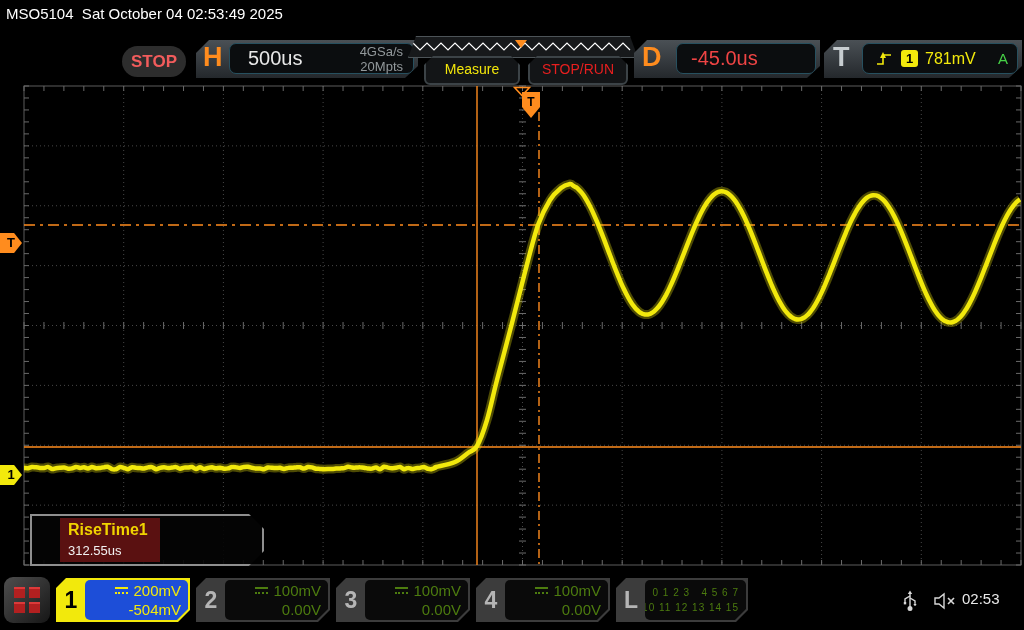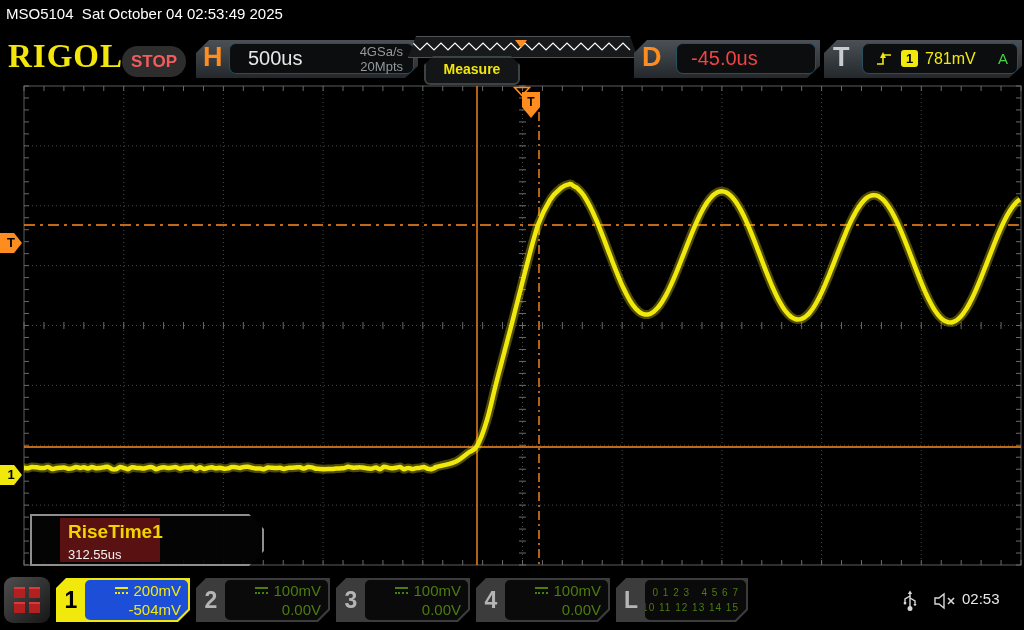--- a/index.html
+++ b/index.html
@@ -31,38 +31,38 @@
   .t-group .tb-panel{left:38px;display:flex;align-items:center;}
   .orange{color:#ff8c1e;}
   .graylab{color:#c7cdd0;}
   .trig-badge{width:17px;height:17px;background:#f2e90c;border-radius:3px;color:#000;
     font-weight:bold;font-size:13px;text-align:center;line-height:17px;margin:0 7px 0 8px;}
   .trig-level{color:#f2e90c;font-size:16px;}
   .trig-mode{color:#46d046;font-size:15px;margin-left:auto;margin-right:9px;}
   .overview{position:absolute;left:408px;top:36px;width:228px;height:20px;background:#17191b;
     border:1px solid #4d5458;clip-path:polygon(8px 0,calc(100% - 8px) 0,100% 100%,0 100%);}
   .tb-btn{position:absolute;top:56px;height:25px;background:#131517;border:2px solid #3c4347;
-    border-radius:6px;font-weight:bold;font-size:14px;text-align:center;
+    border-radius:6px;font-weight:normal;font-size:14px;text-align:center;
     clip-path:polygon(9px 0,calc(100% - 9px) 0,100% 9px,100% 100%,0 100%,0 9px);}
   .measure-btn{left:424px;width:92px;color:#f2e60a;line-height:23px;}
   .stoprun-btn{left:528px;width:96px;color:#e81f1f;line-height:23px;}
 
   
   .lmark{position:absolute;left:0;width:22px;height:20px;color:#000;font-weight:bold;font-size:13px;
     text-align:center;line-height:20px;clip-path:polygon(0 0,64% 0,100% 50%,64% 100%,0 100%);}
   .tflag{position:absolute;width:18px;height:26px;color:#000;font-weight:bold;font-size:12px;
     text-align:center;line-height:20px;background:#ff8c1e;
     clip-path:polygon(0 0,100% 0,100% 58%,50% 100%,0 58%);}
 
   
   .meas-box{position:absolute;left:30px;top:514px;width:230px;height:48px;background:rgba(4,4,4,.92);
     border:2px solid #8f8f8f;
     clip-path:polygon(0 0,calc(100% - 15px) 0,100% 15px,100% calc(100% - 15px),calc(100% - 15px) 100%,0 100%);}
   .meas-item{position:absolute;top:2px;bottom:2px;width:100px;padding:3px 0 0 8px;box-sizing:border-box;}
-  .meas-name{font-size:19px;font-weight:bold;color:#f0d400;}
+  .meas-name{font-size:16px;font-weight:bold;color:#f0d400;}
   .meas-val{font-size:13px;color:#f2f2f2;margin-top:4px;}
   .meas-hl{background:#5a1111;}
 
   
   .menu-btn{position:absolute;left:4px;top:577px;width:46px;height:46px;border-radius:9px;
     background:linear-gradient(135deg,#4e4e4e,#161616);display:flex;align-items:center;justify-content:center;}
   .menu-grid{display:grid;grid-template-columns:11px 11px;grid-gap:4px;}
   .menu-grid div{width:11px;height:11px;background:#b22020;box-shadow:inset 0 2px 0 rgba(255,80,80,.55);}
   .ch-btn{position:absolute;top:578px;width:134px;height:44px;
     clip-path:polygon(10px 0,100% 0,100% calc(100% - 12px),calc(100% - 12px) 100%,0 100%,0 10px);}
@@ -395,39 +395,39 @@
       <line x1="24" y1="225" x2="1021" y2="225" stroke="#ff8c1e" stroke-width="1.4" stroke-dasharray="11 5 3 5"></line>
       <line x1="24" y1="447" x2="1021" y2="447" stroke="#ff8c1e" stroke-width="1.4"></line>
       <g clip-path="url(#gclip)">
         <path d="M24,468.0C24.7,468.0,26.7,468.3,28,468.2C29.3,468.0,30.7,467.1,32,467.0C33.3,466.9,34.7,467.2,36,467.3C37.3,467.5,38.7,467.7,40,467.9C41.3,468.0,42.7,468.2,44,468.0C45.3,467.9,46.7,466.7,48,466.9C49.3,467.1,50.7,468.8,52,469.0C53.3,469.2,54.7,468.4,56,468.2C57.3,468.0,58.7,467.9,60,467.8C61.3,467.6,62.7,467.3,64,467.4C65.3,467.6,66.7,468.6,68,468.7C69.3,468.9,70.7,468.7,72,468.4C73.3,468.1,74.7,467.0,76,466.9C77.3,466.8,78.7,467.9,80,468.0C81.3,468.1,82.7,467.2,84,467.3C85.3,467.4,86.7,468.5,88,468.4C89.3,468.4,90.7,467.2,92,467.1C93.3,467.1,94.7,468.0,96,468.2C97.3,468.3,98.7,468.1,100,468.0C101.3,467.8,102.7,467.3,104,467.2C105.3,467.0,106.7,466.5,108,466.8C109.3,467.2,110.7,468.7,112,469.1C113.3,469.5,114.7,469.6,116,469.2C117.3,468.9,118.7,467.2,120,467.0C121.3,466.8,122.7,467.5,124,467.9C125.3,468.2,126.7,469.3,128,469.2C129.3,469.1,130.7,467.4,132,467.2C133.3,467.0,134.7,467.6,136,467.8C137.3,467.9,138.7,468.0,140,468.1C141.3,468.2,142.7,468.6,144,468.4C145.3,468.3,146.7,467.6,148,467.4C149.3,467.2,150.7,466.8,152,467.1C153.3,467.4,154.7,469.1,156,469.3C157.3,469.4,158.7,468.2,160,467.9C161.3,467.5,162.7,467.3,164,467.3C165.3,467.3,166.7,468.1,168,468.1C169.3,468.2,170.7,467.7,172,467.6C173.3,467.4,174.7,466.9,176,467.1C177.3,467.3,178.7,468.6,180,468.7C181.3,468.8,182.7,467.8,184,467.6C185.3,467.4,186.7,467.7,188,467.6C189.3,467.5,190.7,466.7,192,466.9C193.3,467.2,194.7,469.0,196,469.1C197.3,469.2,198.7,467.3,200,467.3C201.3,467.3,202.7,468.9,204,469.0C205.3,469.1,206.7,468.2,208,467.9C209.3,467.6,210.7,467.3,212,467.3C213.3,467.4,214.7,468.2,216,468.3C217.3,468.3,218.7,467.7,220,467.7C221.3,467.8,222.7,468.6,224,468.7C225.3,468.8,226.7,468.7,228,468.4C229.3,468.1,230.7,467.2,232,467.1C233.3,466.9,234.7,467.1,236,467.3C237.3,467.4,238.7,467.9,240,467.9C241.3,467.8,242.7,467.1,244,466.9C245.3,466.8,246.7,466.7,248,466.8C249.3,467.0,250.7,467.5,252,467.8C253.3,468.0,254.7,468.4,256,468.5C257.3,468.6,258.7,468.3,260,468.4C261.3,468.5,262.7,469.3,264,469.2C265.3,469.0,266.7,467.8,268,467.5C269.3,467.3,270.7,467.8,272,467.8C273.3,467.9,274.7,468.0,276,468.0C277.3,468.0,278.7,467.7,280,467.8C281.3,468.0,282.7,468.9,284,468.9C285.3,468.9,286.7,468.0,288,467.9C289.3,467.7,290.7,467.9,292,467.8C293.3,467.8,294.7,467.5,296,467.4C297.3,467.3,298.7,467.1,300,467.3C301.3,467.5,302.7,468.7,304,468.6C305.3,468.6,306.7,467.2,308,467.0C309.3,466.8,310.7,467.1,312,467.4C313.3,467.7,314.7,468.4,316,468.7C317.3,468.9,318.7,468.8,320,468.9C321.3,469.0,322.7,469.2,324,469.2C325.3,469.2,326.7,469.2,328,469.1C329.3,469.1,330.7,469.0,332,468.9C333.3,468.9,334.7,468.7,336,468.6C337.3,468.5,338.7,468.4,340,468.4C341.3,468.3,342.7,468.4,344,468.1C345.3,467.9,346.7,466.9,348,466.8C349.3,466.7,350.7,467.4,352,467.5C353.3,467.7,354.7,467.7,356,467.6C357.3,467.6,358.7,467.2,360,467.3C361.3,467.3,362.7,467.5,364,467.7C365.3,467.9,366.7,468.3,368,468.5C369.3,468.6,370.7,468.8,372,468.6C373.3,468.4,374.7,467.3,376,467.4C377.3,467.5,378.7,469.3,380,469.2C381.3,469.1,382.7,467.0,384,466.7C385.3,466.5,386.7,467.4,388,467.6C389.3,467.9,390.7,468.2,392,468.2C393.3,468.3,394.7,468.1,396,467.8C397.3,467.6,398.7,466.7,400,466.9C401.3,467.2,402.7,469.1,404,469.3C405.3,469.4,406.7,467.9,408,467.9C409.3,467.8,410.7,468.9,412,469.0C413.3,469.0,414.7,468.4,416,468.2C417.3,468.1,418.7,468.1,420,467.9C421.3,467.7,422.7,466.9,424,467.0C425.3,467.2,426.7,468.4,428,468.8C429.3,469.1,430.7,469.3,432,469.0C433.3,468.8,435.3,467.7,436,467.4C436.7,467.0,432.8,467.9,436,467.0C439.2,466.1,449.7,464.3,455,462.0C460.3,459.7,464.3,455.7,468,453.0C471.7,450.3,473.8,451.5,477,446.0C480.2,440.5,483.7,431.0,487,420.0C490.3,409.0,492.8,396.2,497,380.0C501.2,363.8,507.3,341.0,512,323.0C516.7,305.0,520.7,288.3,525,272.0C529.3,255.7,533.8,237.0,538,225.0C542.2,213.0,546.2,206.2,550,200.0C553.8,193.8,557.7,190.7,561,188.0C564.3,185.3,568.0,184.4,570,184.0C572.0,183.6,572.0,185.1,573,185.6C574.0,186.2,575.0,186.6,576,187.2C577.0,187.9,578.0,188.8,579,189.8C580.0,190.8,581.0,191.9,582,193.2C583.0,194.5,584.0,195.9,585,197.5C586.0,199.1,587.0,200.8,588,202.6C589.0,204.4,590.0,206.3,591,208.4C592.0,210.4,593.0,212.5,594,214.8C595.0,217.0,596.0,219.3,597,221.7C598.0,224.1,599.0,226.6,600,229.1C601.0,231.6,602.0,234.1,603,236.7C604.0,239.3,605.0,242.0,606,244.6C607.0,247.2,608.0,249.9,609,252.6C610.0,255.2,611.0,257.9,612,260.5C613.0,263.1,614.0,265.7,615,268.2C616.0,270.7,617.0,273.2,618,275.7C619.0,278.1,620.0,280.5,621,282.8C622.0,285.0,623.0,287.2,624,289.3C625.0,291.4,626.0,293.4,627,295.3C628.0,297.2,629.0,299.0,630,300.6C631.0,302.3,632.0,303.8,633,305.2C634.0,306.5,635.0,307.8,636,308.9C637.0,309.9,638.0,310.9,639,311.7C640.0,312.5,641.0,313.1,642,313.6C643.0,314.0,644.0,314.3,645,314.5C646.0,314.6,647.0,314.6,648,314.4C649.0,314.3,650.0,313.9,651,313.4C652.0,313.0,653.0,312.3,654,311.5C655.0,310.7,656.0,309.7,657,308.6C658.0,307.5,659.0,306.3,660,304.9C661.0,303.5,662.0,302.0,663,300.3C664.0,298.7,665.0,296.9,666,295.1C667.0,293.2,668.0,291.2,669,289.1C670.0,287.0,671.0,284.8,672,282.6C673.0,280.3,674.0,278.0,675,275.6C676.0,273.2,677.0,270.8,678,268.3C679.0,265.8,680.0,263.3,681,260.7C682.0,258.2,683.0,255.6,684,253.1C685.0,250.5,686.0,247.9,687,245.4C688.0,242.8,689.0,240.3,690,237.8C691.0,235.3,692.0,232.9,693,230.5C694.0,228.1,695.0,225.8,696,223.5C697.0,221.3,698.0,219.1,699,217.0C700.0,214.9,701.0,212.9,702,211.0C703.0,209.1,704.0,207.4,705,205.7C706.0,204.1,707.0,202.5,708,201.2C709.0,199.8,710.0,198.5,711,197.4C712.0,196.3,713.0,195.3,714,194.5C715.0,193.7,716.0,193.0,717,192.5C718.0,192.0,719.0,191.7,720,191.5C721.0,191.3,722.0,191.3,723,191.4C724.0,191.6,725.0,191.9,726,192.3C727.0,192.8,728.0,193.4,729,194.2C730.0,195.0,731.0,195.9,732,197.0C733.0,198.1,734.0,199.3,735,200.6C736.0,202.0,737.0,203.5,738,205.1C739.0,206.8,740.0,208.5,741,210.4C742.0,212.3,743.0,214.3,744,216.3C745.0,218.4,746.0,220.6,747,222.9C748.0,225.1,749.0,227.5,750,229.9C751.0,232.3,752.0,234.8,753,237.3C754.0,239.8,755.0,242.4,756,245.0C757.0,247.6,758.0,250.3,759,252.9C760.0,255.5,761.0,258.1,762,260.8C763.0,263.4,764.0,266.0,765,268.6C766.0,271.1,767.0,273.7,768,276.2C769.0,278.7,770.0,281.1,771,283.5C772.0,285.8,773.0,288.2,774,290.4C775.0,292.6,776.0,294.7,777,296.7C778.0,298.7,779.0,300.6,780,302.4C781.0,304.2,782.0,305.9,783,307.4C784.0,308.9,785.0,310.4,786,311.6C787.0,312.9,788.0,314.0,789,315.0C790.0,315.9,791.0,316.8,792,317.4C793.0,318.1,794.0,318.6,795,319.0C796.0,319.3,797.0,319.5,798,319.5C799.0,319.5,800.0,319.4,801,319.1C802.0,318.8,803.0,318.4,804,317.7C805.0,317.1,806.0,316.3,807,315.4C808.0,314.5,809.0,313.4,810,312.2C811.0,311.0,812.0,309.6,813,308.2C814.0,306.7,815.0,305.0,816,303.3C817.0,301.6,818.0,299.7,819,297.7C820.0,295.8,821.0,293.7,822,291.6C823.0,289.4,824.0,287.1,825,284.8C826.0,282.5,827.0,280.1,828,277.7C829.0,275.3,830.0,272.7,831,270.2C832.0,267.7,833.0,265.1,834,262.6C835.0,260.0,836.0,257.4,837,254.8C838.0,252.3,839.0,249.7,840,247.1C841.0,244.6,842.0,242.1,843,239.6C844.0,237.1,845.0,234.7,846,232.3C847.0,230.0,848.0,227.6,849,225.4C850.0,223.2,851.0,221.1,852,219.1C853.0,217.0,854.0,215.1,855,213.3C856.0,211.4,857.0,209.7,858,208.2C859.0,206.6,860.0,205.1,861,203.8C862.0,202.5,863.0,201.3,864,200.3C865.0,199.3,866.0,198.4,867,197.7C868.0,197.0,869.0,196.4,870,196.0C871.0,195.6,872.0,195.3,873,195.2C874.0,195.1,875.0,195.2,876,195.4C877.0,195.7,878.0,196.1,879,196.6C880.0,197.2,881.0,197.9,882,198.8C883.0,199.6,884.0,200.6,885,201.8C886.0,203.0,887.0,204.3,888,205.7C889.0,207.2,890.0,208.7,891,210.4C892.0,212.1,893.0,214.0,894,215.9C895.0,217.8,896.0,219.9,897,222.0C898.0,224.1,899.0,226.4,900,228.7C901.0,231.0,902.0,233.4,903,235.8C904.0,238.3,905.0,240.8,906,243.3C907.0,245.8,908.0,248.4,909,251.0C910.0,253.6,911.0,256.3,912,258.9C913.0,261.5,914.0,264.1,915,266.7C916.0,269.3,917.0,271.9,918,274.4C919.0,277.0,920.0,279.5,921,281.9C922.0,284.4,923.0,286.8,924,289.1C925.0,291.4,926.0,293.6,927,295.7C928.0,297.9,929.0,299.9,930,301.8C931.0,303.8,932.0,305.6,933,307.3C934.0,309.0,935.0,310.6,936,312.0C937.0,313.5,938.0,314.8,939,315.9C940.0,317.1,941.0,318.1,942,319.0C943.0,319.8,944.0,320.5,945,321.1C946.0,321.6,947.0,322.0,948,322.2C949.0,322.5,950.0,322.5,951,322.5C952.0,322.4,953.0,322.1,954,321.7C955.0,321.3,956.0,320.7,957,320.0C958.0,319.3,959.0,318.4,960,317.3C961.0,316.3,962.0,315.1,963,313.8C964.0,312.5,965.0,311.0,966,309.4C967.0,307.9,968.0,306.1,969,304.3C970.0,302.5,971.0,300.5,972,298.5C973.0,296.5,974.0,294.3,975,292.1C976.0,289.9,977.0,287.6,978,285.2C979.0,282.8,980.0,280.4,981,277.9C982.0,275.4,983.0,272.9,984,270.3C985.0,267.8,986.0,265.2,987,262.6C988.0,260.0,989.0,257.4,990,254.9C991.0,252.3,992.0,249.7,993,247.2C994.0,244.6,995.0,242.1,996,239.7C997.0,237.2,998.0,234.8,999,232.5C1000.0,230.2,1001.0,227.9,1002,225.8C1003.0,223.6,1004.0,221.5,1005,219.5C1006.0,217.6,1007.0,215.7,1008,213.9C1009.0,212.2,1010.0,210.5,1011,209.0C1012.0,207.6,1013.0,206.2,1014,205.0C1015.0,203.7,1016.0,202.6,1017,201.7C1018.0,200.8,1019.5,199.7,1020,199.4" fill="none" stroke="#f2e90c" stroke-width="9" opacity="0.32"></path>
         <path d="M24,468.0C24.7,468.0,26.7,468.3,28,468.2C29.3,468.0,30.7,467.1,32,467.0C33.3,466.9,34.7,467.2,36,467.3C37.3,467.5,38.7,467.7,40,467.9C41.3,468.0,42.7,468.2,44,468.0C45.3,467.9,46.7,466.7,48,466.9C49.3,467.1,50.7,468.8,52,469.0C53.3,469.2,54.7,468.4,56,468.2C57.3,468.0,58.7,467.9,60,467.8C61.3,467.6,62.7,467.3,64,467.4C65.3,467.6,66.7,468.6,68,468.7C69.3,468.9,70.7,468.7,72,468.4C73.3,468.1,74.7,467.0,76,466.9C77.3,466.8,78.7,467.9,80,468.0C81.3,468.1,82.7,467.2,84,467.3C85.3,467.4,86.7,468.5,88,468.4C89.3,468.4,90.7,467.2,92,467.1C93.3,467.1,94.7,468.0,96,468.2C97.3,468.3,98.7,468.1,100,468.0C101.3,467.8,102.7,467.3,104,467.2C105.3,467.0,106.7,466.5,108,466.8C109.3,467.2,110.7,468.7,112,469.1C113.3,469.5,114.7,469.6,116,469.2C117.3,468.9,118.7,467.2,120,467.0C121.3,466.8,122.7,467.5,124,467.9C125.3,468.2,126.7,469.3,128,469.2C129.3,469.1,130.7,467.4,132,467.2C133.3,467.0,134.7,467.6,136,467.8C137.3,467.9,138.7,468.0,140,468.1C141.3,468.2,142.7,468.6,144,468.4C145.3,468.3,146.7,467.6,148,467.4C149.3,467.2,150.7,466.8,152,467.1C153.3,467.4,154.7,469.1,156,469.3C157.3,469.4,158.7,468.2,160,467.9C161.3,467.5,162.7,467.3,164,467.3C165.3,467.3,166.7,468.1,168,468.1C169.3,468.2,170.7,467.7,172,467.6C173.3,467.4,174.7,466.9,176,467.1C177.3,467.3,178.7,468.6,180,468.7C181.3,468.8,182.7,467.8,184,467.6C185.3,467.4,186.7,467.7,188,467.6C189.3,467.5,190.7,466.7,192,466.9C193.3,467.2,194.7,469.0,196,469.1C197.3,469.2,198.7,467.3,200,467.3C201.3,467.3,202.7,468.9,204,469.0C205.3,469.1,206.7,468.2,208,467.9C209.3,467.6,210.7,467.3,212,467.3C213.3,467.4,214.7,468.2,216,468.3C217.3,468.3,218.7,467.7,220,467.7C221.3,467.8,222.7,468.6,224,468.7C225.3,468.8,226.7,468.7,228,468.4C229.3,468.1,230.7,467.2,232,467.1C233.3,466.9,234.7,467.1,236,467.3C237.3,467.4,238.7,467.9,240,467.9C241.3,467.8,242.7,467.1,244,466.9C245.3,466.8,246.7,466.7,248,466.8C249.3,467.0,250.7,467.5,252,467.8C253.3,468.0,254.7,468.4,256,468.5C257.3,468.6,258.7,468.3,260,468.4C261.3,468.5,262.7,469.3,264,469.2C265.3,469.0,266.7,467.8,268,467.5C269.3,467.3,270.7,467.8,272,467.8C273.3,467.9,274.7,468.0,276,468.0C277.3,468.0,278.7,467.7,280,467.8C281.3,468.0,282.7,468.9,284,468.9C285.3,468.9,286.7,468.0,288,467.9C289.3,467.7,290.7,467.9,292,467.8C293.3,467.8,294.7,467.5,296,467.4C297.3,467.3,298.7,467.1,300,467.3C301.3,467.5,302.7,468.7,304,468.6C305.3,468.6,306.7,467.2,308,467.0C309.3,466.8,310.7,467.1,312,467.4C313.3,467.7,314.7,468.4,316,468.7C317.3,468.9,318.7,468.8,320,468.9C321.3,469.0,322.7,469.2,324,469.2C325.3,469.2,326.7,469.2,328,469.1C329.3,469.1,330.7,469.0,332,468.9C333.3,468.9,334.7,468.7,336,468.6C337.3,468.5,338.7,468.4,340,468.4C341.3,468.3,342.7,468.4,344,468.1C345.3,467.9,346.7,466.9,348,466.8C349.3,466.7,350.7,467.4,352,467.5C353.3,467.7,354.7,467.7,356,467.6C357.3,467.6,358.7,467.2,360,467.3C361.3,467.3,362.7,467.5,364,467.7C365.3,467.9,366.7,468.3,368,468.5C369.3,468.6,370.7,468.8,372,468.6C373.3,468.4,374.7,467.3,376,467.4C377.3,467.5,378.7,469.3,380,469.2C381.3,469.1,382.7,467.0,384,466.7C385.3,466.5,386.7,467.4,388,467.6C389.3,467.9,390.7,468.2,392,468.2C393.3,468.3,394.7,468.1,396,467.8C397.3,467.6,398.7,466.7,400,466.9C401.3,467.2,402.7,469.1,404,469.3C405.3,469.4,406.7,467.9,408,467.9C409.3,467.8,410.7,468.9,412,469.0C413.3,469.0,414.7,468.4,416,468.2C417.3,468.1,418.7,468.1,420,467.9C421.3,467.7,422.7,466.9,424,467.0C425.3,467.2,426.7,468.4,428,468.8C429.3,469.1,430.7,469.3,432,469.0C433.3,468.8,435.3,467.7,436,467.4C436.7,467.0,432.8,467.9,436,467.0C439.2,466.1,449.7,464.3,455,462.0C460.3,459.7,464.3,455.7,468,453.0C471.7,450.3,473.8,451.5,477,446.0C480.2,440.5,483.7,431.0,487,420.0C490.3,409.0,492.8,396.2,497,380.0C501.2,363.8,507.3,341.0,512,323.0C516.7,305.0,520.7,288.3,525,272.0C529.3,255.7,533.8,237.0,538,225.0C542.2,213.0,546.2,206.2,550,200.0C553.8,193.8,557.7,190.7,561,188.0C564.3,185.3,568.0,184.4,570,184.0C572.0,183.6,572.0,185.1,573,185.6C574.0,186.2,575.0,186.6,576,187.2C577.0,187.9,578.0,188.8,579,189.8C580.0,190.8,581.0,191.9,582,193.2C583.0,194.5,584.0,195.9,585,197.5C586.0,199.1,587.0,200.8,588,202.6C589.0,204.4,590.0,206.3,591,208.4C592.0,210.4,593.0,212.5,594,214.8C595.0,217.0,596.0,219.3,597,221.7C598.0,224.1,599.0,226.6,600,229.1C601.0,231.6,602.0,234.1,603,236.7C604.0,239.3,605.0,242.0,606,244.6C607.0,247.2,608.0,249.9,609,252.6C610.0,255.2,611.0,257.9,612,260.5C613.0,263.1,614.0,265.7,615,268.2C616.0,270.7,617.0,273.2,618,275.7C619.0,278.1,620.0,280.5,621,282.8C622.0,285.0,623.0,287.2,624,289.3C625.0,291.4,626.0,293.4,627,295.3C628.0,297.2,629.0,299.0,630,300.6C631.0,302.3,632.0,303.8,633,305.2C634.0,306.5,635.0,307.8,636,308.9C637.0,309.9,638.0,310.9,639,311.7C640.0,312.5,641.0,313.1,642,313.6C643.0,314.0,644.0,314.3,645,314.5C646.0,314.6,647.0,314.6,648,314.4C649.0,314.3,650.0,313.9,651,313.4C652.0,313.0,653.0,312.3,654,311.5C655.0,310.7,656.0,309.7,657,308.6C658.0,307.5,659.0,306.3,660,304.9C661.0,303.5,662.0,302.0,663,300.3C664.0,298.7,665.0,296.9,666,295.1C667.0,293.2,668.0,291.2,669,289.1C670.0,287.0,671.0,284.8,672,282.6C673.0,280.3,674.0,278.0,675,275.6C676.0,273.2,677.0,270.8,678,268.3C679.0,265.8,680.0,263.3,681,260.7C682.0,258.2,683.0,255.6,684,253.1C685.0,250.5,686.0,247.9,687,245.4C688.0,242.8,689.0,240.3,690,237.8C691.0,235.3,692.0,232.9,693,230.5C694.0,228.1,695.0,225.8,696,223.5C697.0,221.3,698.0,219.1,699,217.0C700.0,214.9,701.0,212.9,702,211.0C703.0,209.1,704.0,207.4,705,205.7C706.0,204.1,707.0,202.5,708,201.2C709.0,199.8,710.0,198.5,711,197.4C712.0,196.3,713.0,195.3,714,194.5C715.0,193.7,716.0,193.0,717,192.5C718.0,192.0,719.0,191.7,720,191.5C721.0,191.3,722.0,191.3,723,191.4C724.0,191.6,725.0,191.9,726,192.3C727.0,192.8,728.0,193.4,729,194.2C730.0,195.0,731.0,195.9,732,197.0C733.0,198.1,734.0,199.3,735,200.6C736.0,202.0,737.0,203.5,738,205.1C739.0,206.8,740.0,208.5,741,210.4C742.0,212.3,743.0,214.3,744,216.3C745.0,218.4,746.0,220.6,747,222.9C748.0,225.1,749.0,227.5,750,229.9C751.0,232.3,752.0,234.8,753,237.3C754.0,239.8,755.0,242.4,756,245.0C757.0,247.6,758.0,250.3,759,252.9C760.0,255.5,761.0,258.1,762,260.8C763.0,263.4,764.0,266.0,765,268.6C766.0,271.1,767.0,273.7,768,276.2C769.0,278.7,770.0,281.1,771,283.5C772.0,285.8,773.0,288.2,774,290.4C775.0,292.6,776.0,294.7,777,296.7C778.0,298.7,779.0,300.6,780,302.4C781.0,304.2,782.0,305.9,783,307.4C784.0,308.9,785.0,310.4,786,311.6C787.0,312.9,788.0,314.0,789,315.0C790.0,315.9,791.0,316.8,792,317.4C793.0,318.1,794.0,318.6,795,319.0C796.0,319.3,797.0,319.5,798,319.5C799.0,319.5,800.0,319.4,801,319.1C802.0,318.8,803.0,318.4,804,317.7C805.0,317.1,806.0,316.3,807,315.4C808.0,314.5,809.0,313.4,810,312.2C811.0,311.0,812.0,309.6,813,308.2C814.0,306.7,815.0,305.0,816,303.3C817.0,301.6,818.0,299.7,819,297.7C820.0,295.8,821.0,293.7,822,291.6C823.0,289.4,824.0,287.1,825,284.8C826.0,282.5,827.0,280.1,828,277.7C829.0,275.3,830.0,272.7,831,270.2C832.0,267.7,833.0,265.1,834,262.6C835.0,260.0,836.0,257.4,837,254.8C838.0,252.3,839.0,249.7,840,247.1C841.0,244.6,842.0,242.1,843,239.6C844.0,237.1,845.0,234.7,846,232.3C847.0,230.0,848.0,227.6,849,225.4C850.0,223.2,851.0,221.1,852,219.1C853.0,217.0,854.0,215.1,855,213.3C856.0,211.4,857.0,209.7,858,208.2C859.0,206.6,860.0,205.1,861,203.8C862.0,202.5,863.0,201.3,864,200.3C865.0,199.3,866.0,198.4,867,197.7C868.0,197.0,869.0,196.4,870,196.0C871.0,195.6,872.0,195.3,873,195.2C874.0,195.1,875.0,195.2,876,195.4C877.0,195.7,878.0,196.1,879,196.6C880.0,197.2,881.0,197.9,882,198.8C883.0,199.6,884.0,200.6,885,201.8C886.0,203.0,887.0,204.3,888,205.7C889.0,207.2,890.0,208.7,891,210.4C892.0,212.1,893.0,214.0,894,215.9C895.0,217.8,896.0,219.9,897,222.0C898.0,224.1,899.0,226.4,900,228.7C901.0,231.0,902.0,233.4,903,235.8C904.0,238.3,905.0,240.8,906,243.3C907.0,245.8,908.0,248.4,909,251.0C910.0,253.6,911.0,256.3,912,258.9C913.0,261.5,914.0,264.1,915,266.7C916.0,269.3,917.0,271.9,918,274.4C919.0,277.0,920.0,279.5,921,281.9C922.0,284.4,923.0,286.8,924,289.1C925.0,291.4,926.0,293.6,927,295.7C928.0,297.9,929.0,299.9,930,301.8C931.0,303.8,932.0,305.6,933,307.3C934.0,309.0,935.0,310.6,936,312.0C937.0,313.5,938.0,314.8,939,315.9C940.0,317.1,941.0,318.1,942,319.0C943.0,319.8,944.0,320.5,945,321.1C946.0,321.6,947.0,322.0,948,322.2C949.0,322.5,950.0,322.5,951,322.5C952.0,322.4,953.0,322.1,954,321.7C955.0,321.3,956.0,320.7,957,320.0C958.0,319.3,959.0,318.4,960,317.3C961.0,316.3,962.0,315.1,963,313.8C964.0,312.5,965.0,311.0,966,309.4C967.0,307.9,968.0,306.1,969,304.3C970.0,302.5,971.0,300.5,972,298.5C973.0,296.5,974.0,294.3,975,292.1C976.0,289.9,977.0,287.6,978,285.2C979.0,282.8,980.0,280.4,981,277.9C982.0,275.4,983.0,272.9,984,270.3C985.0,267.8,986.0,265.2,987,262.6C988.0,260.0,989.0,257.4,990,254.9C991.0,252.3,992.0,249.7,993,247.2C994.0,244.6,995.0,242.1,996,239.7C997.0,237.2,998.0,234.8,999,232.5C1000.0,230.2,1001.0,227.9,1002,225.8C1003.0,223.6,1004.0,221.5,1005,219.5C1006.0,217.6,1007.0,215.7,1008,213.9C1009.0,212.2,1010.0,210.5,1011,209.0C1012.0,207.6,1013.0,206.2,1014,205.0C1015.0,203.7,1016.0,202.6,1017,201.7C1018.0,200.8,1019.5,199.7,1020,199.4" fill="none" stroke="#f2e90c" stroke-width="4.5"></path>
       </g>
     </svg>
 
   <div class="titlebar">MSO5104  Sat October 04 02:53:49 2025</div>
 
-  <div class="logo">RIGOL</div>
   <div class="stop-pill">STOP</div>
 
   <div class="tb-group h-group">
     <span class="tb-label orange" style="left:7px;">H</span>
     <div class="tb-panel">
       <span class="timebase">500us</span>
       <span class="rate"><span>4GSa/s</span><br><span>20Mpts</span></span>
     </div>
   </div>
 
   <div class="overview">
     <svg width="226" height="18">
       <polyline id="zig" fill="none" stroke="#ffffff" stroke-width="1.2" points="4,6 11,13 18,6 25,13 32,6 39,13 46,6 53,13 60,6 67,13 74,6 81,13 88,6 95,13 102,6 109,13 116,6 123,13 130,6 137,13 144,6 151,13 158,6 165,13 172,6 179,13 186,6 193,13 200,6 207,13 214,6 221,13"></polyline>
       <polygon points="106,3 118,3 112,11" fill="#ff8c1e"></polygon>
     </svg>
   </div>
 
   <div class="tb-btn measure-btn">Measure</div>
+  <div class="tb-btn stoprun-btn">STOP/RUN</div>
 
   <div class="tb-group d-group">
     <span class="tb-label orange" style="left:8px;">D</span>
     <div class="tb-panel">
       <span class="delay">-45.0us</span>
     </div>
   </div>
 
   <div class="tb-group t-group">
     <span class="tb-label graylab" style="left:9px;">T</span>

